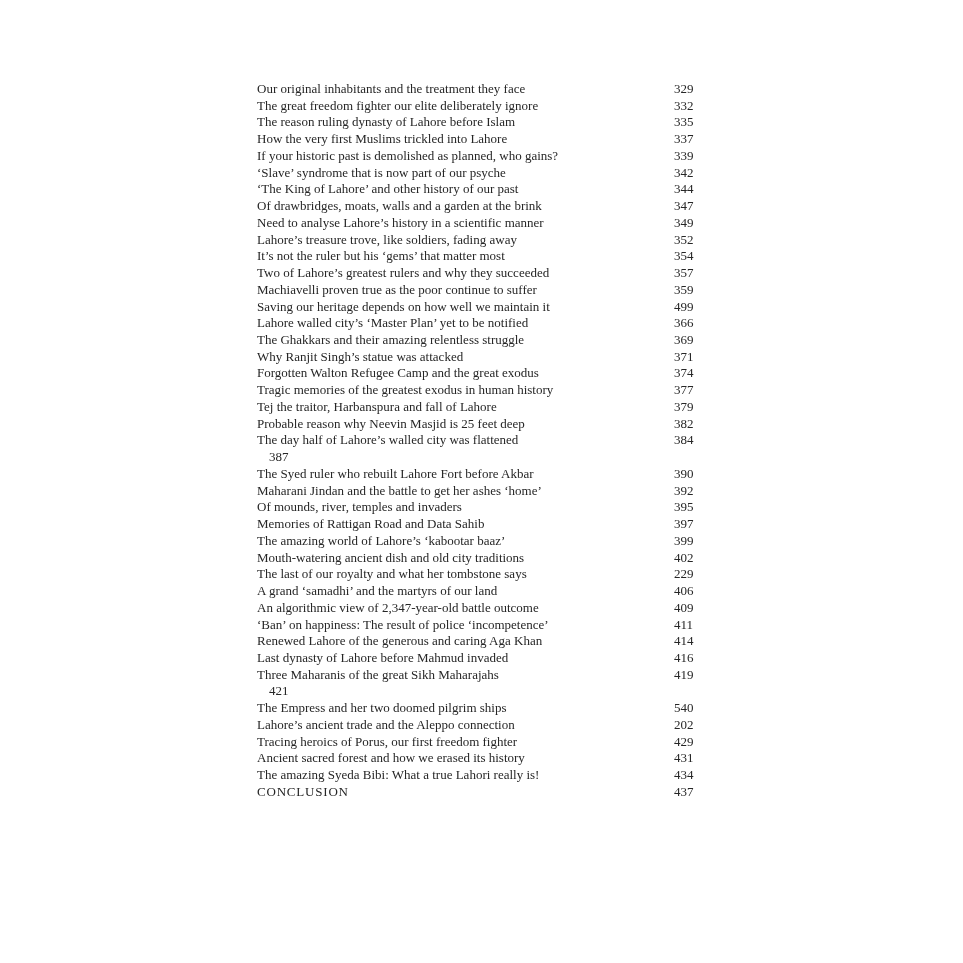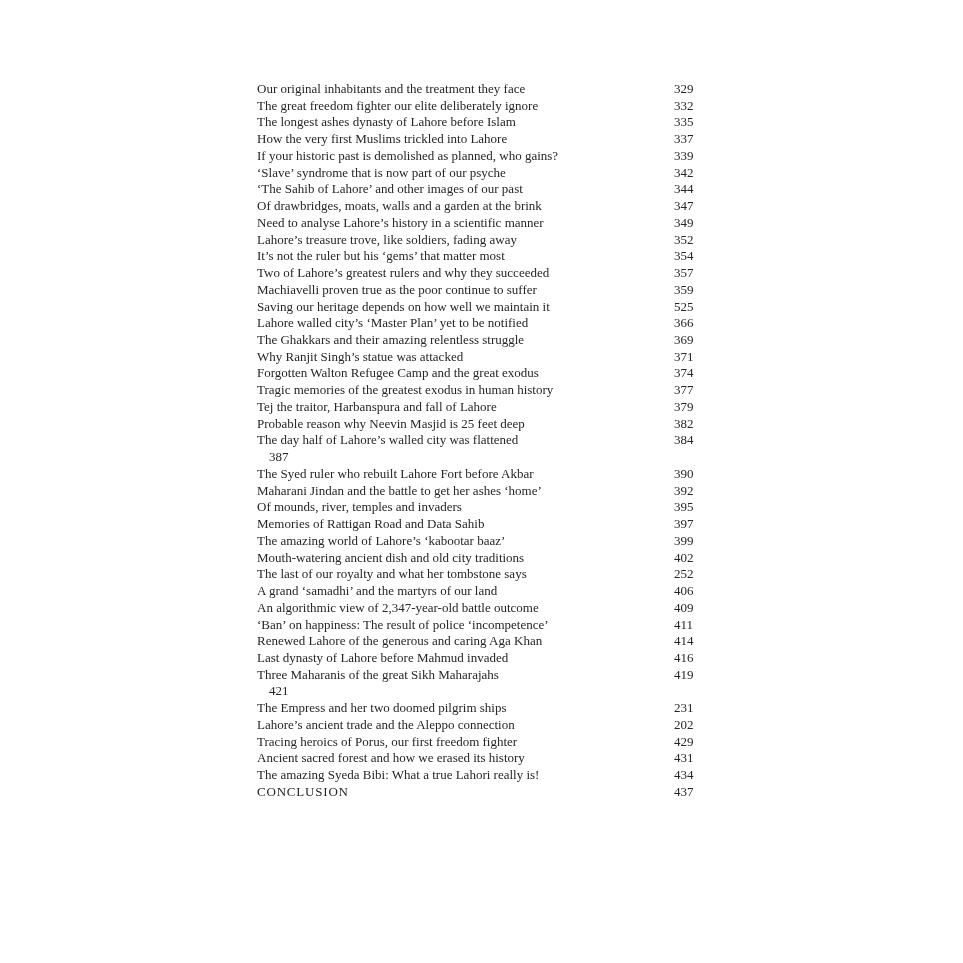--- a/index.html
+++ b/index.html
@@ -56,41 +56,41 @@
     <span class="title">Our original inhabitants and the treatment they face</span>
     <span class="pagenum">329</span>
   </div>
 
   <div class="row">
     <span class="title">The great freedom fighter our elite deliberately ignore</span>
     <span class="pagenum">332</span>
   </div>
 
   <div class="row">
-    <span class="title">The longest ashes dynasty of Lahore before Islam</span>
+    <span class="title">The reason ruling dynasty of Lahore before Islam</span>
     <span class="pagenum">335</span>
   </div>
 
   <div class="row">
     <span class="title">How the very first Muslims trickled into Lahore</span>
     <span class="pagenum">337</span>
   </div>
 
   <div class="row">
     <span class="title">If your historic past is demolished as planned, who gains?</span>
     <span class="pagenum">339</span>
   </div>
 
   <div class="row">
     <span class="title">‘Slave’ syndrome that is now part of our psyche</span>
     <span class="pagenum">342</span>
   </div>
 
   <div class="row">
-    <span class="title">‘The Sahib of Lahore’ and other images of our past</span>
+    <span class="title">‘The King of Lahore’ and other history of our past</span>
     <span class="pagenum">344</span>
   </div>
 
   <div class="row">
     <span class="title">Of drawbridges, moats, walls and a garden at the brink</span>
     <span class="pagenum">347</span>
   </div>
 
   <div class="row">
     <span class="title">Need to analyse Lahore’s history in a scientific manner</span>
@@ -112,21 +112,21 @@
     <span class="pagenum">357</span>
   </div>
 
   <div class="row">
     <span class="title">Machiavelli proven true as the poor continue to suffer</span>
     <span class="pagenum">359</span>
   </div>
 
   <div class="row">
     <span class="title">Saving our heritage depends on how well we maintain it</span>
-    <span class="pagenum">525</span>
+    <span class="pagenum">499</span>
   </div>
 
 
   <div class="row">
     <span class="title">Lahore walled city’s ‘Master Plan’ yet to be notified</span>
     <span class="pagenum">366</span>
   </div>
 
   <div class="row">
     <span class="title">The Ghakkars and their amazing relentless struggle</span>
@@ -192,21 +192,21 @@
     <span class="pagenum">399</span>
   </div>
 
   <div class="row">
     <span class="title">Mouth-watering ancient dish and old city traditions</span>
     <span class="pagenum">402</span>
   </div>
 
   <div class="row">
     <span class="title">The last of our royalty and what her tombstone says</span>
-    <span class="pagenum">252</span>
+    <span class="pagenum">229</span>
   </div>
 
   <div class="row">
     <span class="title">A grand ‘samadhi’ and the martyrs of our land</span>
     <span class="pagenum">406</span>
   </div>
 
   <div class="row">
     <span class="title">An algorithmic view of 2,347-year-old battle outcome</span>
     <span class="pagenum">409</span>
@@ -231,21 +231,21 @@
     <span class="title">Three Maharanis of the great Sikh Maharajahs</span>
     <span class="pagenum">419</span>
   </div>
 
   <div class="row">
     <span class="pagenum">421</span>
   </div>
 
   <div class="row">
     <span class="title">The Empress and her two doomed pilgrim ships</span>
-    <span class="pagenum">231</span>
+    <span class="pagenum">540</span>
   </div>
 
   <div class="row">
     <span class="title">Lahore’s ancient trade and the Aleppo connection</span>
     <span class="pagenum">202</span>
   </div>
 
   <div class="row">
     <span class="title">Tracing heroics of Porus, our first freedom fighter</span>
     <span class="pagenum">429</span>

